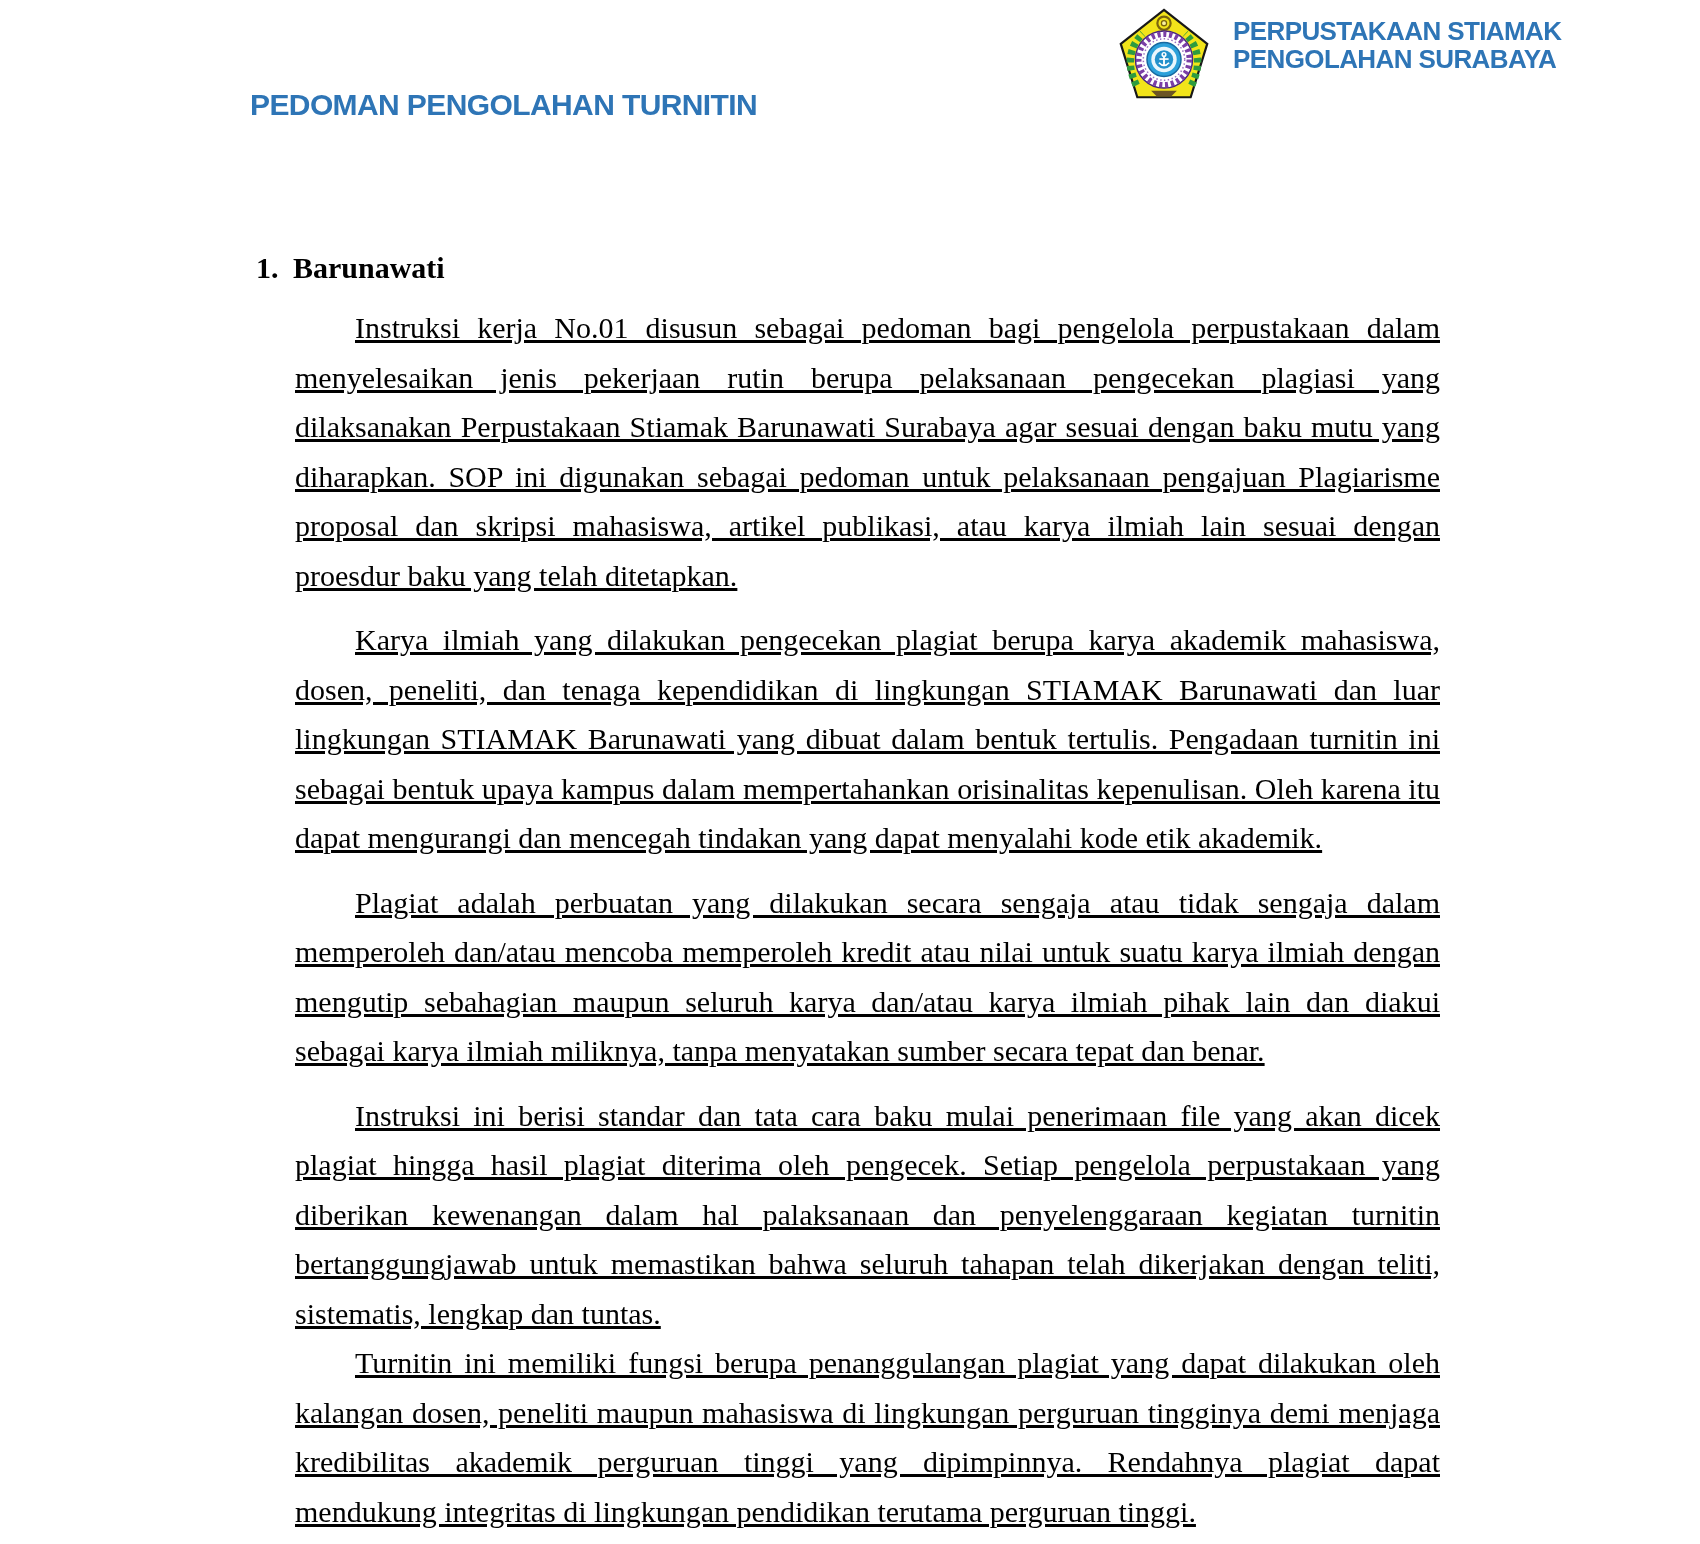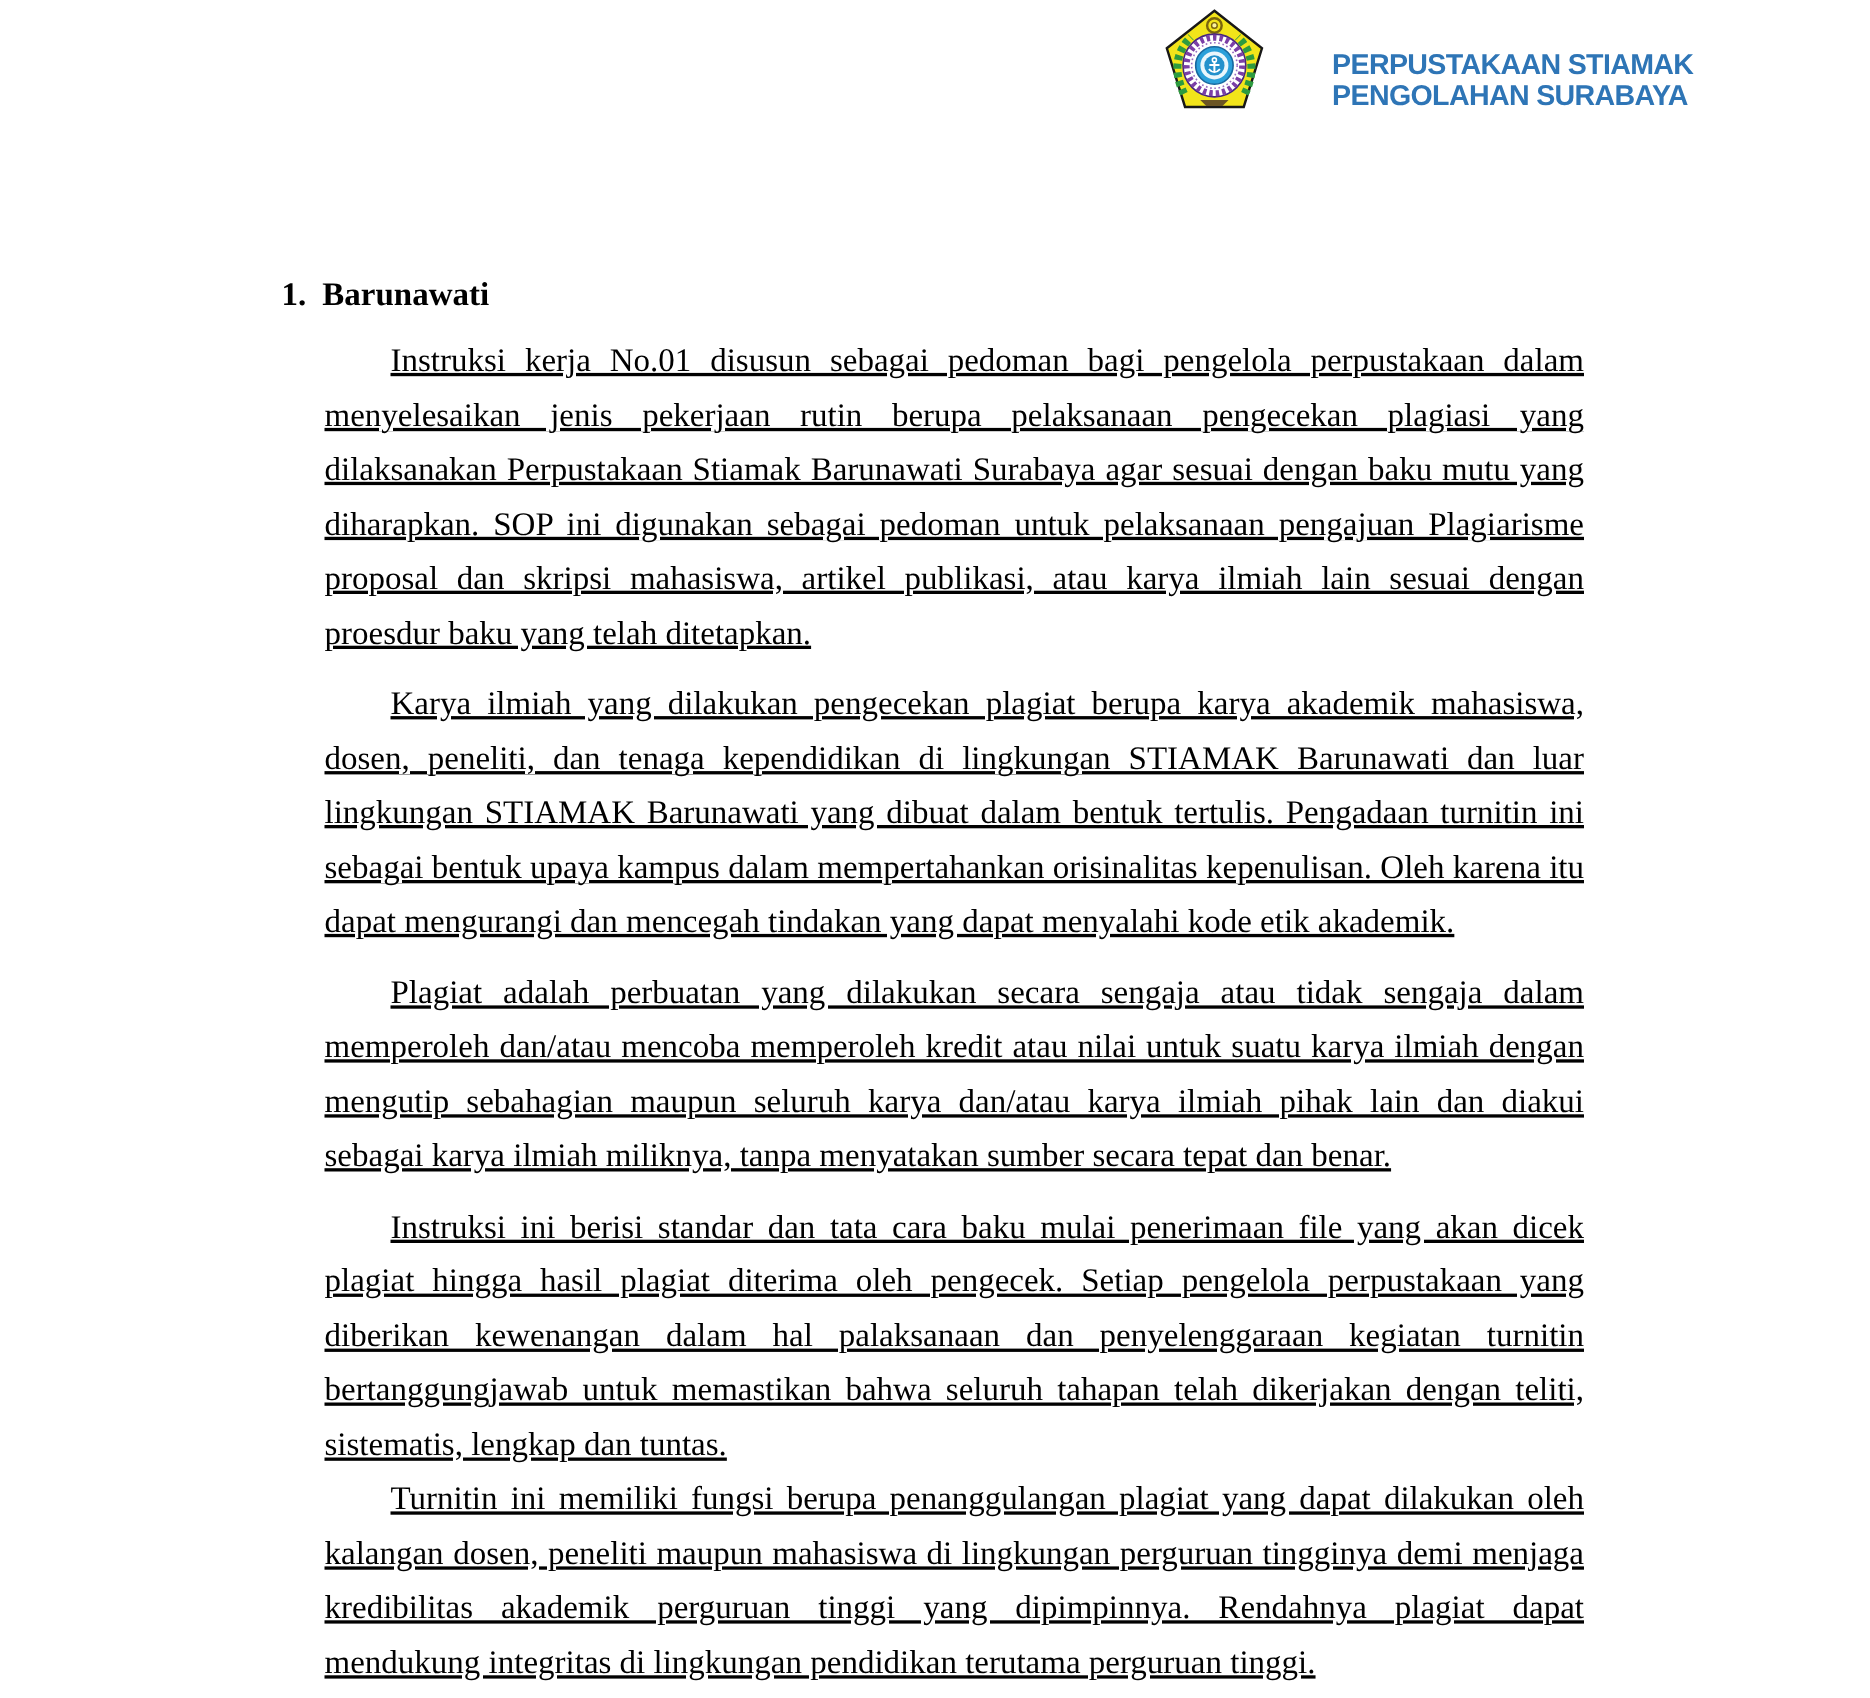--- a/index.html
+++ b/index.html
@@ -8,22 +8,22 @@
     background:#ffffff; overflow:hidden;
     font-family:"Liberation Serif", serif; color:#000;
   }
   .doc-title {
     position:absolute; left:250px; top:88px;
     font-family:"Liberation Sans", sans-serif;
     font-weight:bold; font-size:30px; line-height:34px;
     letter-spacing:-0.6px; color:#2E75B6; white-space:nowrap;
   }
   .header-right {
-    position:absolute; left:1058px; top:8px;
-    display:flex; align-items:flex-end;gap:38px;
+    position:absolute; left:1118px; top:8px;
+    display:flex; align-items:flex-start;
   }
   .logo { width:92px; height:92px; display:block; }
   .org-name {
     margin-left:23px; padding-top:9px;
     font-family:"Liberation Sans", sans-serif;
     font-weight:bold; font-size:26px; line-height:28px;
     letter-spacing:-0.6px; color:#2E75B6; white-space:nowrap;
   }
   .content {
     position:absolute; left:295px; top:248px; width:1145px;
@@ -39,20 +39,21 @@
     font-size:30px; line-height:49.5px;
     text-align:justify; text-indent:60px;text-decoration:underline;
   }
   .content p.tight { margin-bottom:0; }
 </style>
 </head>
 <body>
 
 <div class="page">
 
+  <div class="doc-title">PEDOMAN PENGOLAHAN TURNITIN</div>
 
   <div class="header-right">
     <svg class="logo" viewBox="0 0 100 100" xmlns="http://www.w3.org/2000/svg">
       <polygon points="50,2 97,39 79,97 21,97 3,39" fill="#F2E41A" stroke="#181818" stroke-width="2.4"></polygon>
       <path d="M20,84 C9,62 12,42 27,28" fill="none" stroke="#2D9B3F" stroke-width="8" stroke-dasharray="5 3.6"></path>
       <path d="M80,84 C91,62 88,42 73,28" fill="none" stroke="#2D9B3F" stroke-width="8" stroke-dasharray="5 3.6"></path>
       <path d="M36,90 L64,90 L58,96 L42,96 Z" fill="#6B5524"></path>
       <circle cx="50" cy="16.5" r="7.2" fill="#F2E41A" stroke="#7A650D" stroke-width="2.4"></circle>
       <circle cx="50" cy="16.5" r="2.8" fill="#FBF3A0" stroke="#7A650D" stroke-width="1.4"></circle>
       <circle cx="50" cy="56" r="31" fill="#FFFFFF" stroke="#46257E" stroke-width="1.6"></circle>

